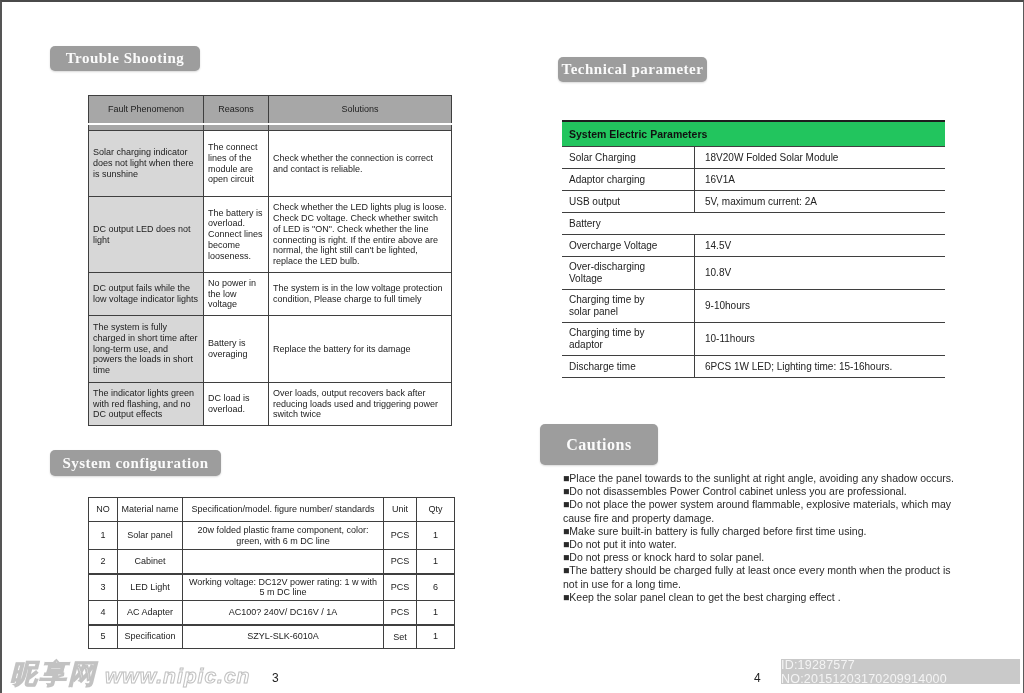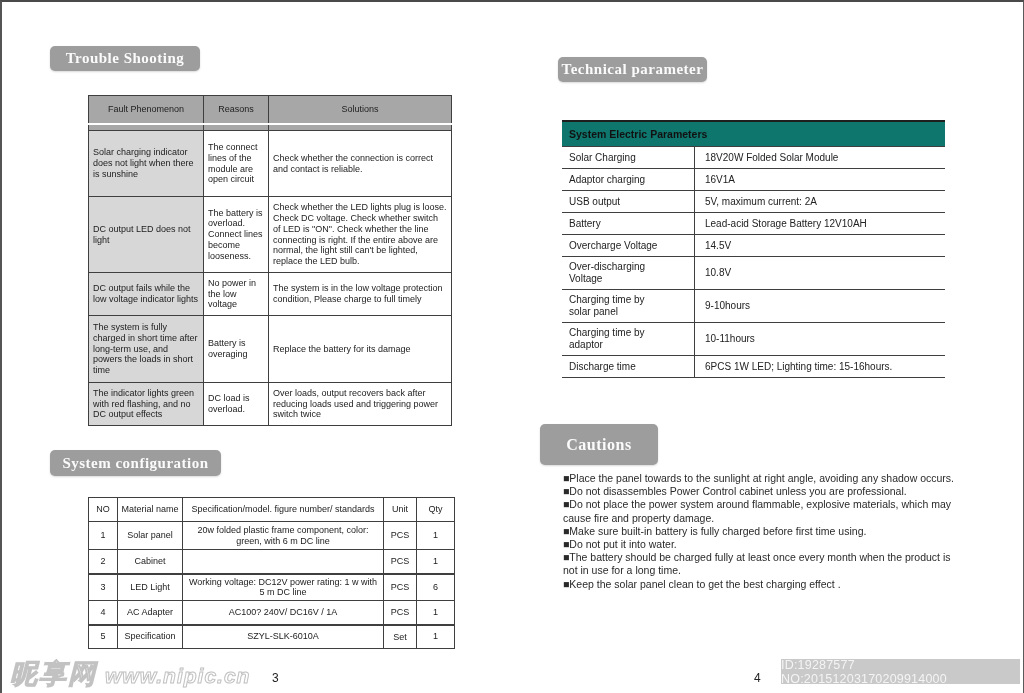--- a/index.html
+++ b/index.html
@@ -78,21 +78,21 @@
   #config-table tr.c2 td, #config-table tr.c4 td { border-bottom-width: 2px; }
   #config-table td.unit { word-break: break-all; line-height: 1.15; }
 
   
   #params-table {
     position: absolute; left: 562px; top: 120px; width: 383px;
     font-size: 10px; line-height: 1.2;
     border-top: 2px solid #1e1e1e;
   }
   #params-title-row {
-    background: #0f766e;
+    background: #22c55e;
     border-bottom: 1px solid #3f3f3f;
     font-weight: bold;
     font-size: 10.5px;
     color: #111;
     height: 25px;
     display: flex; align-items: center;
     padding-left: 7px;
   }
   .param-row {
     display: flex;
@@ -278,21 +278,20 @@
   <div class="param-row">
     <div class="param-label">Adaptor charging</div>
     <div class="param-value">16V1A</div>
   </div>
   <div class="param-row">
     <div class="param-label">USB output</div>
     <div class="param-value">5V, maximum current: 2A</div>
   </div>
   <div class="param-row">
     <div class="param-label">Battery</div>
-    <div class="param-value">Lead-acid Storage Battery 12V10AH</div>
   </div>
   <div class="param-row">
     <div class="param-label">Overcharge Voltage</div>
     <div class="param-value">14.5V</div>
   </div>
   <div class="param-row">
     <div class="param-label">Over-discharging Voltage</div>
     <div class="param-value">10.8V</div>
   </div>
   <div class="param-row">
@@ -312,20 +311,21 @@
 <div class="section-heading" id="h-cautions">
   <span>Cautions</span>
 </div>
 
 <div id="cautions-list">
   <p>■Place the panel towards to the sunlight at right angle, avoiding any shadow occurs.</p>
   <p>■Do not disassembles Power Control cabinet unless you are professional.</p>
   <p>■Do not place the power system around flammable, explosive materials, which may cause fire and property damage.</p>
   <p>■Make sure built-in battery is fully charged before first time using.</p>
   <p>■Do not put it into water.</p>
+  <p>■Do not press or knock hard to solar panel.</p>
   <p>■The battery should be charged fully at least once every month when the product is not in use for a long time.</p>
   <p>■Keep the solar panel clean to get the best charging effect .</p>
 </div>
 
 <div id="watermark">
   <span class="wm-logo">昵享网</span><span class="wm-url">www.nipic.cn</span>
 </div>
 
 <div class="page-number" id="page-num-left">3</div>
 <div class="page-number" id="page-num-right">4</div>

